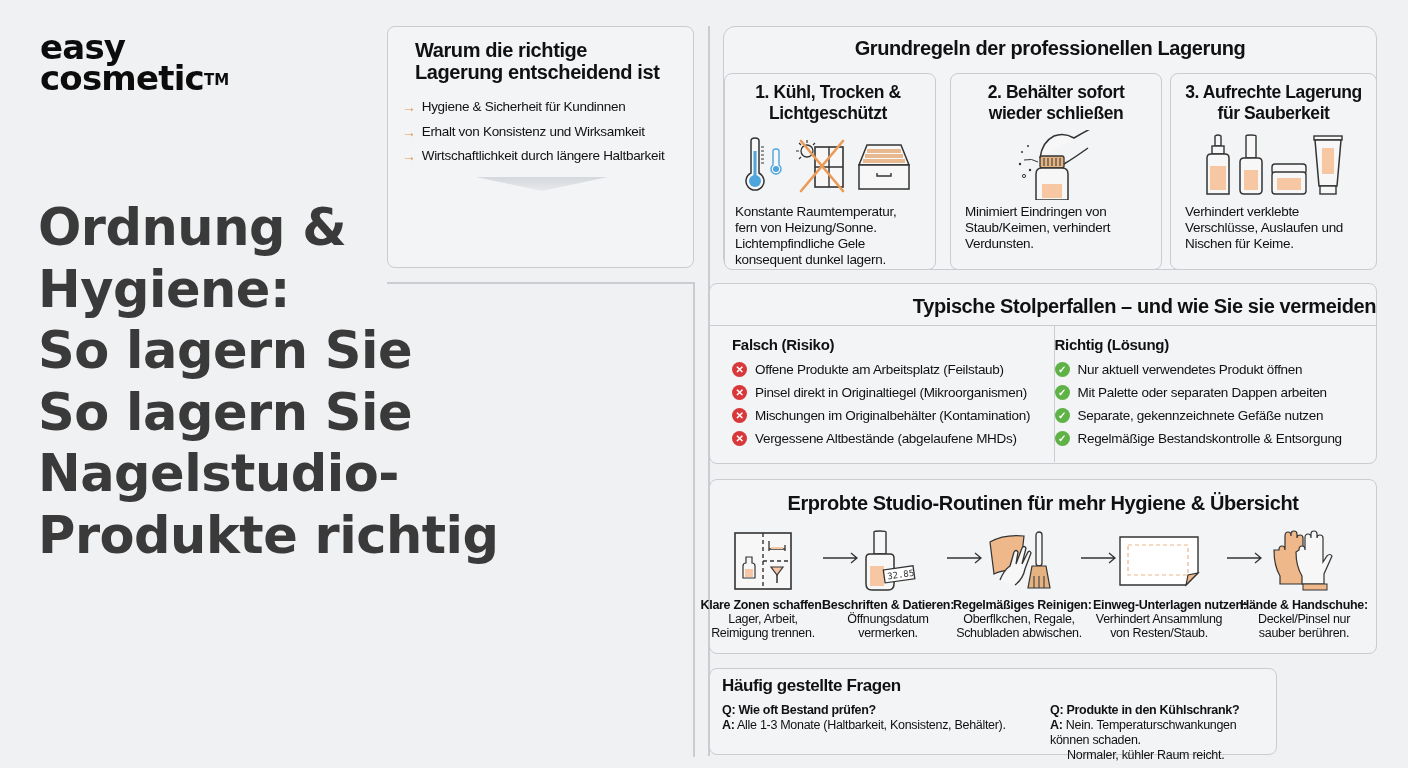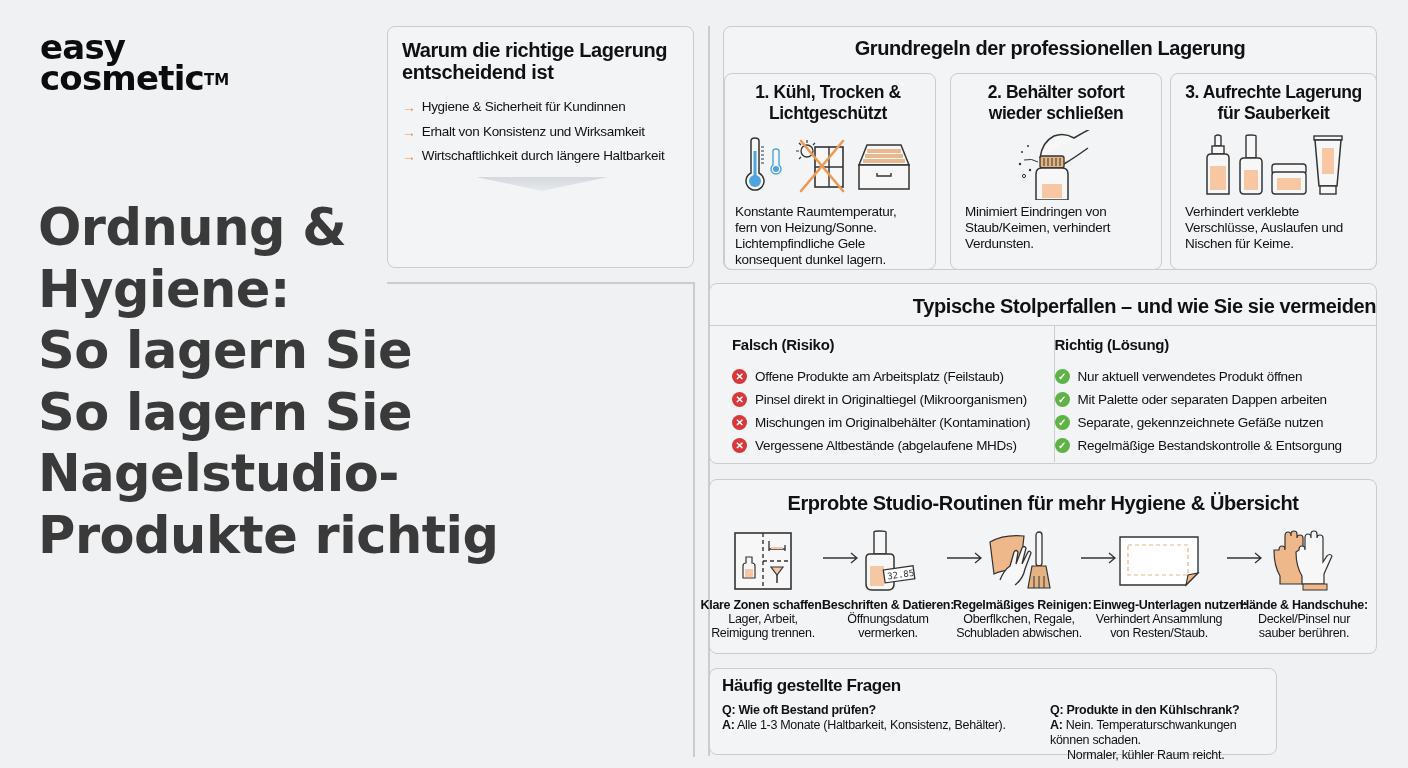--- a/index.html
+++ b/index.html
@@ -30,45 +30,45 @@
   
   .card {
     position: absolute; background: #f2f4f6;
     border: 1.5px solid #c9ccd0; border-radius: 8px;
   }
   .divider-v { position: absolute; background: #c9ccd0; width: 1.5px; }
   .divider-h { position: absolute; background: #c9ccd0; height: 1.5px; }
 
   
   .why { left: 387px; top: 26px; width: 307px; height: 242px; padding: 12px 14px; }
-  .why h2 { font-size: 20px; line-height: 22px; font-weight: bold; letter-spacing: -0.4px; }
+  .why h2 { font-size: 20px; line-height: 22px; font-weight: bold; letter-spacing: -0.4px; margin-left: 13px; }
   .why ul { list-style: none; margin-top: 12px; }
   .why li { font-size: 13.5px; line-height: 24.5px; display: flex; align-items: center; letter-spacing: -0.3px; white-space: nowrap; }
   .why li .arr { color: #e8954d; font-weight: bold; margin-right: 6px; font-size: 14px; }
   .why .chev { position: absolute; left: 88px; top: 150px; width: 132px; height: 14px;
     background: linear-gradient(#d5d8dc,#e7e9ec); clip-path: polygon(0 0,100% 0,50% 100%); }
   .why .protect { position: absolute; left: 40px; top: 170px; display: flex; align-items: center; }
   .why .protect-text { font-size: 17px; line-height: 22px; font-weight: bold; margin-left: 14px; letter-spacing: -0.3px; }
 
   
-  .rules { left: 723px; top: 26px; width: 654px; height: 244px; }
+  .rules { left: 723px; top: 26px; width: 654px; height: 244px; border-radius: 12px; }
   .rules .group-title { text-align: center; font-weight: bold; font-size: 20px; margin-top: 10px; letter-spacing: -0.4px; }
   .rule { position: absolute; top: 46px; width: 212px; height: 197px; background: #f2f4f6;
     border: 1.5px solid #c9ccd0; border-radius: 8px; padding: 8px 14px; }
   .rule h3 { font-size: 17.5px; line-height: 21px; font-weight: bold; text-align: center; letter-spacing: -0.4px; }
   .rule .ic { height: 70px; margin-top: 6px; display: flex; align-items: center; justify-content: center; gap: 6px; }
   .rule p { font-size: 13.5px; line-height: 16px; letter-spacing: -0.3px; margin-top: 4px; }
 
   
   .pit { left: 709px; top: 283px; width: 668px; height: 181px; }
   .pit .group-title { text-align: right; font-weight: bold; font-size: 20px; height: 42px; line-height: 44px; border-bottom: 1.5px solid #c9ccd0; letter-spacing: -0.4px; }
   .pit .cols { display: flex; height: 136px; }
   .pit .col { flex: 1; padding: 10px 0 0 22px; }
   .pit .col + .col { border-left: 1.5px solid #c9ccd0; padding-left: 0; }
-  .pit h4 { font-size: 15px; font-weight: bold; margin-bottom: 12px; letter-spacing: -0.3px; }
+  .pit h4 { font-size: 15px; font-weight: bold; margin-bottom: 5px; letter-spacing: -0.3px; }
   .pit li { list-style: none; font-size: 13.5px; line-height: 23px; display: flex; align-items: center; white-space: nowrap; letter-spacing: -0.3px; }
   .badge { width: 15px; height: 15px; border-radius: 50%; color: #fff; font-size: 10px; font-weight: bold;
     display: inline-flex; align-items: center; justify-content: center; margin-right: 8px; flex: none; }
   .badge.x { background: #d9383a; }
   .badge.ok { background: #5fb246; }
 
   
   .rout { left: 709px; top: 479px; width: 668px; height: 175px; }
   .rout .group-title { text-align: center; font-weight: bold; font-size: 20px; margin-top: 12px; letter-spacing: -0.4px; }
   .steps { position: absolute; top: 50px; left: 0; width: 100%; }

